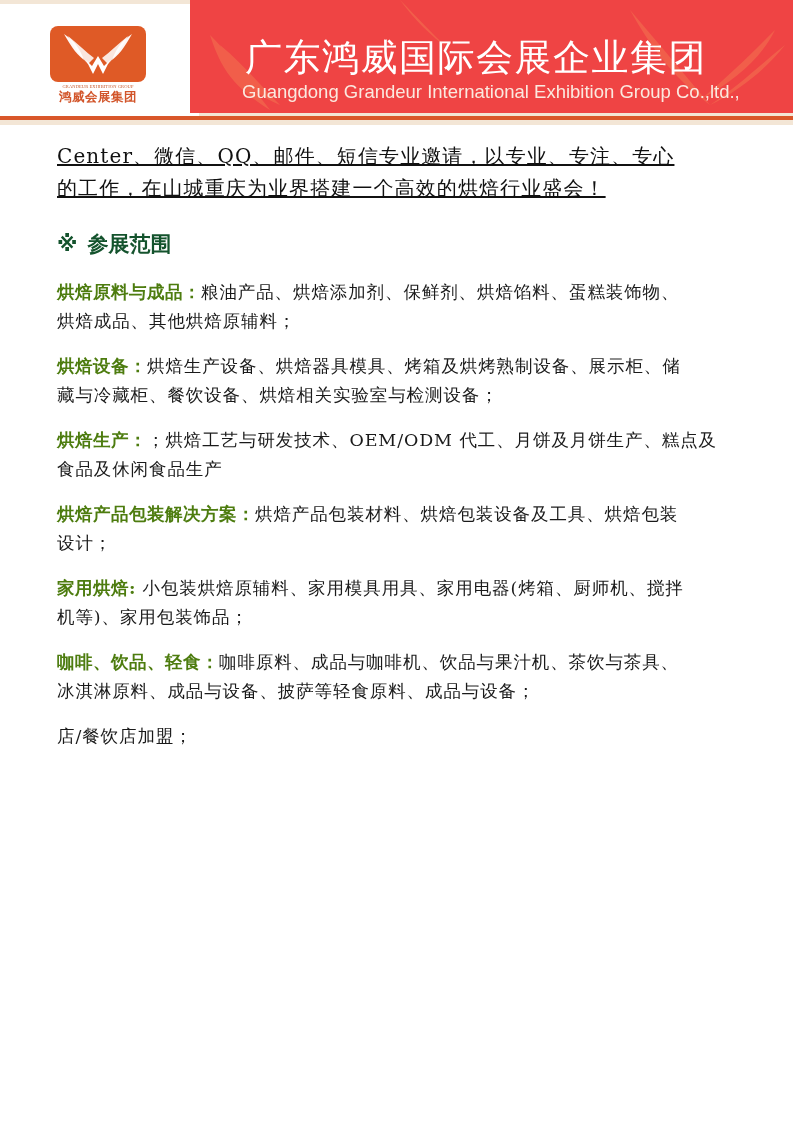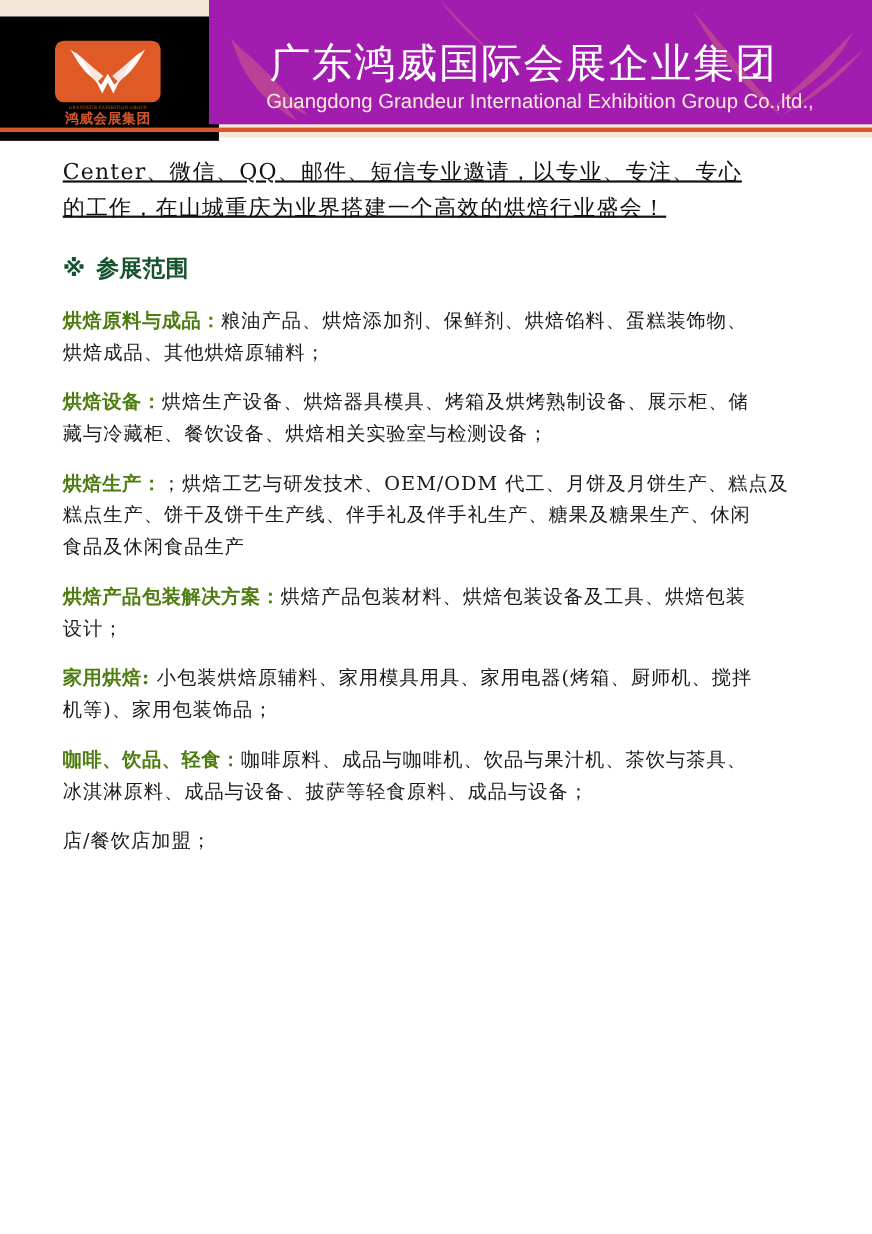--- a/index.html
+++ b/index.html
@@ -18,24 +18,24 @@
   
   .header {
     position: absolute;
     left: 0; top: 0;
     width: 793px;
     height: 125px;
     background: #f3e6d6;
   }
   .logo-panel {
     position: absolute;
-    left: 0; top: 15px;
+    left: 0; top: 4px;
     width: 199px;
     height: 113px;
-    background: #000000;
+    background: #ffffff;
   }
   .logo-badge {
     position: absolute;
     left: 50px; top: 22px;
     width: 96px;
     height: 56px;
     background: #df5a26;
     border-radius: 8px;
   }
   .logo-badge svg {
@@ -63,21 +63,21 @@
     font-size: 12.5px;
     color: #d2552a;
     letter-spacing: 0.5px;
     white-space: nowrap;
   }
   .banner {
     position: absolute;
     left: 190px; top: 0;
     width: 603px;
     height: 113px;
-    background: #a21caf;
+    background: #ef4444;
     overflow: hidden;
   }
   .banner .wing {
     position: absolute;
     opacity: 0.28;
   }
   .banner-title {
     position: absolute;
     left: 55px; top: 33px;
     font-family: "DejaVu Serif", serif;
@@ -208,21 +208,20 @@
       <span class="line">烘焙成品、其他烘焙原辅料；</span>
     </div>
 
     <div class="scope-item">
       <span class="line"><span class="label">烘焙设备：</span><span>烘焙生产设备、烘焙器具模具、烤箱及烘烤熟制设备、展示柜、储</span></span>
       <span class="line">藏与冷藏柜、餐饮设备、烘焙相关实验室与检测设备；</span>
     </div>
 
     <div class="scope-item">
       <span class="line"><span class="label">烘焙生产：</span><span>；烘焙工艺与研发技术、OEM/ODM 代工、月饼及月饼生产、糕点及</span></span>
-      <span class="line">糕点生产、饼干及饼干生产线、伴手礼及伴手礼生产、糖果及糖果生产、休闲</span>
       <span class="line">食品及休闲食品生产</span>
     </div>
 
     <div class="scope-item">
       <span class="line"><span class="label">烘焙产品包装解决方案：</span><span>烘焙产品包装材料、烘焙包装设备及工具、烘焙包装</span></span>
       <span class="line">设计；</span>
     </div>
 
     <div class="scope-item">
       <span class="line"><span class="label">家用烘焙:</span><span> 小包装烘焙原辅料、家用模具用具、家用电器(烤箱、厨师机、搅拌</span></span>

